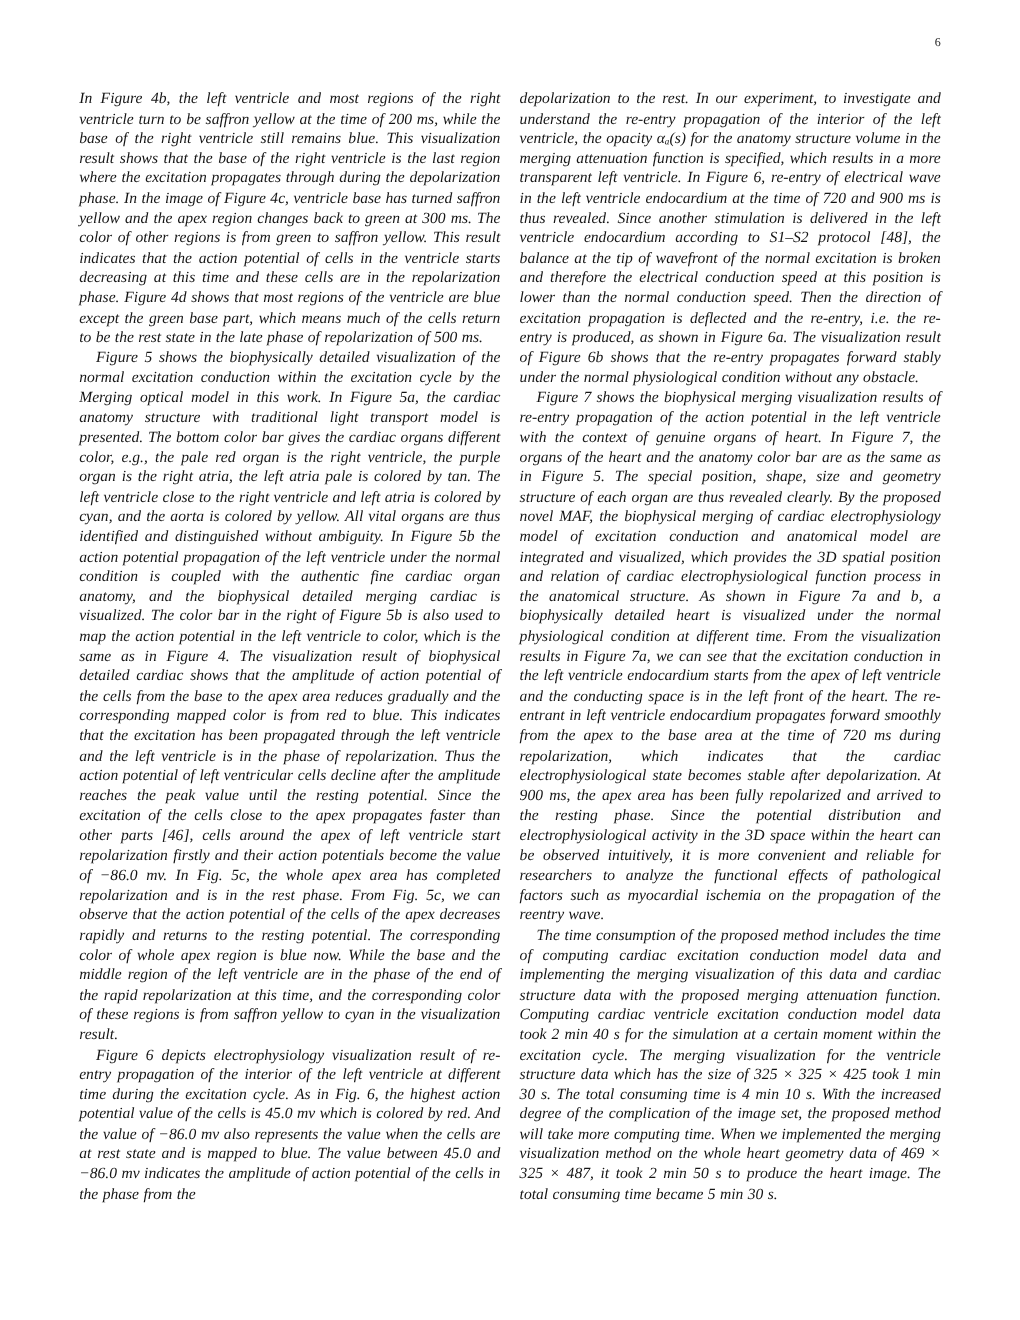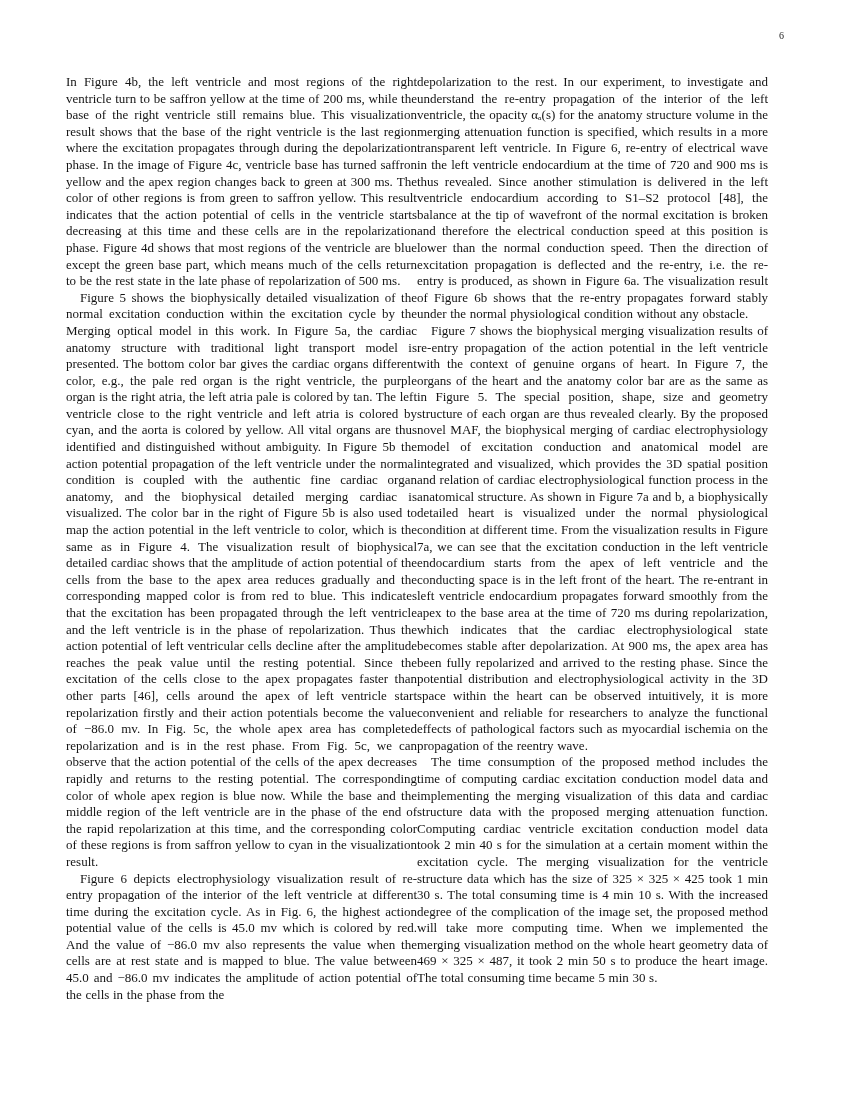--- a/index.html
+++ b/index.html
@@ -23,20 +23,22 @@
     font-size: 10px;
     line-height: 12px;
     color: #222222;
   }
   .content {
     position: absolute;
     top: 74px;
     left: 66px;
     width: 718px;
     display: flex;
+    gap: 16px;
+    font-style: italic;
   }
   .column {
     width: 351px;
   }
   .para {
     margin: 0;
     font-size: 13px;
     line-height: 16.6px;
     text-align: justify;
     word-spacing: 0.4px;

